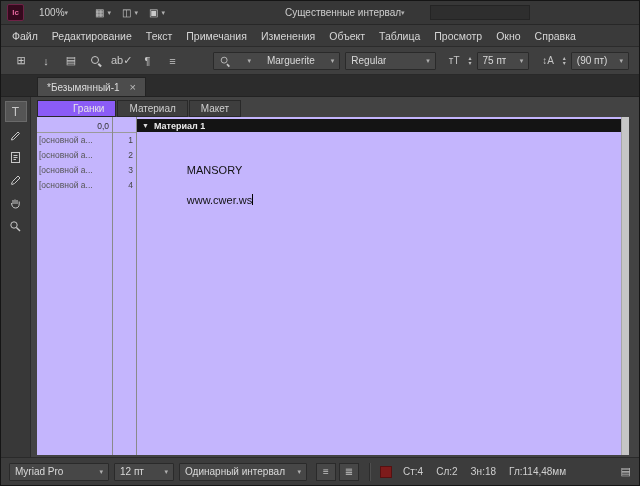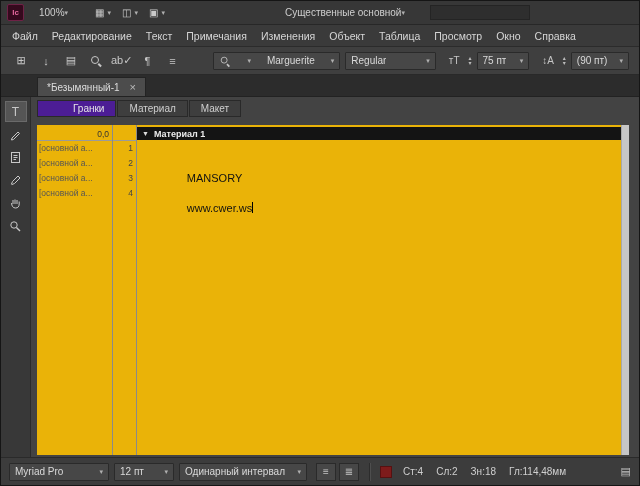--- a/index.html
+++ b/index.html
@@ -67,23 +67,23 @@
                display:flex; flex-direction:column; align-items:center; padding-top:4px; gap:2px; }
   .tool { width:22px; height:21px; display:flex; align-items:center; justify-content:center;
           color:#c8c8c8; font-size:12px; }
   .tool.active { background:#555; border:1px solid #6a6a6a; }
   .tool svg { display:block; }
 
   .editor { flex:1; background:#434343; display:flex; flex-direction:column; min-width:0; }
   .viewtabs { display:flex; gap:1px; padding:3px 0 0 6px; height:20px; flex:0 0 20px; }
   .viewtab { height:17px; padding:0 11px; display:flex; align-items:center; background:#3e3e3e;
              border:1px solid #292929; color:#cfcfcf; font-size:10px; }
-  .viewtab.active { background:#4c1d95; color:#e6e6e6;padding-left:35px; }
-
-  .galley-wrap { margin:8px 10px 2px 6px; flex:1; background:#eab308; display:flex; overflow:hidden; }
+  .viewtab.active { background:#8b5cf6; color:#e6e6e6;padding-left:35px; }
+
+  .galley-wrap { margin:0 10px 2px 6px; flex:1; background:#c4b5fd; display:flex; overflow:hidden; }
   .col-styles { width:76px; flex:0 0 76px; border-right:1px solid #8a8a8a; display:flex; flex-direction:column; }
   .ruler { height:16px; flex:0 0 16px; border-bottom:1px solid #9a9a9a; display:flex; align-items:flex-end;
            justify-content:flex-end; padding:0 3px 1px 0; font-size:8.5px; color:#333; }
   .style-line { height:15px; line-height:15px; font-size:8.5px; color:#555; padding-left:2px;
                 white-space:nowrap; overflow:hidden; }
   .col-nums { width:24px; flex:0 0 24px; border-right:1px solid #8a8a8a; display:flex; flex-direction:column; }
   .ruler-spacer { height:16px; flex:0 0 16px; border-bottom:1px solid #9a9a9a; }
   .num-line { height:15px; line-height:15px; font-size:8.5px; color:#444; text-align:right; padding-right:3px; }
   .col-text { flex:1; display:flex; flex-direction:column; min-width:0; }
   .header-row { height:16px; flex:0 0 16px; padding-top:2px; }
@@ -128,21 +128,21 @@
       <div class="icon-dd">
         <span>◫</span>
         <span class="chev">▾</span>
       </div>
       <div class="icon-dd">
         <span>▣</span>
         <span class="chev">▾</span>
       </div>
     </div>
     <div class="tb-dd workspace-dd">
-      <span>Существенные основной</span>
+      <span>Существенные интервал</span>
       <span class="chev">▾</span>
     </div>
     <div class="search-box">
       <input value="" style="">
     </div>
   </div>
 
   <div class="menubar">
 
   <span class="menu-item">Файл</span>

